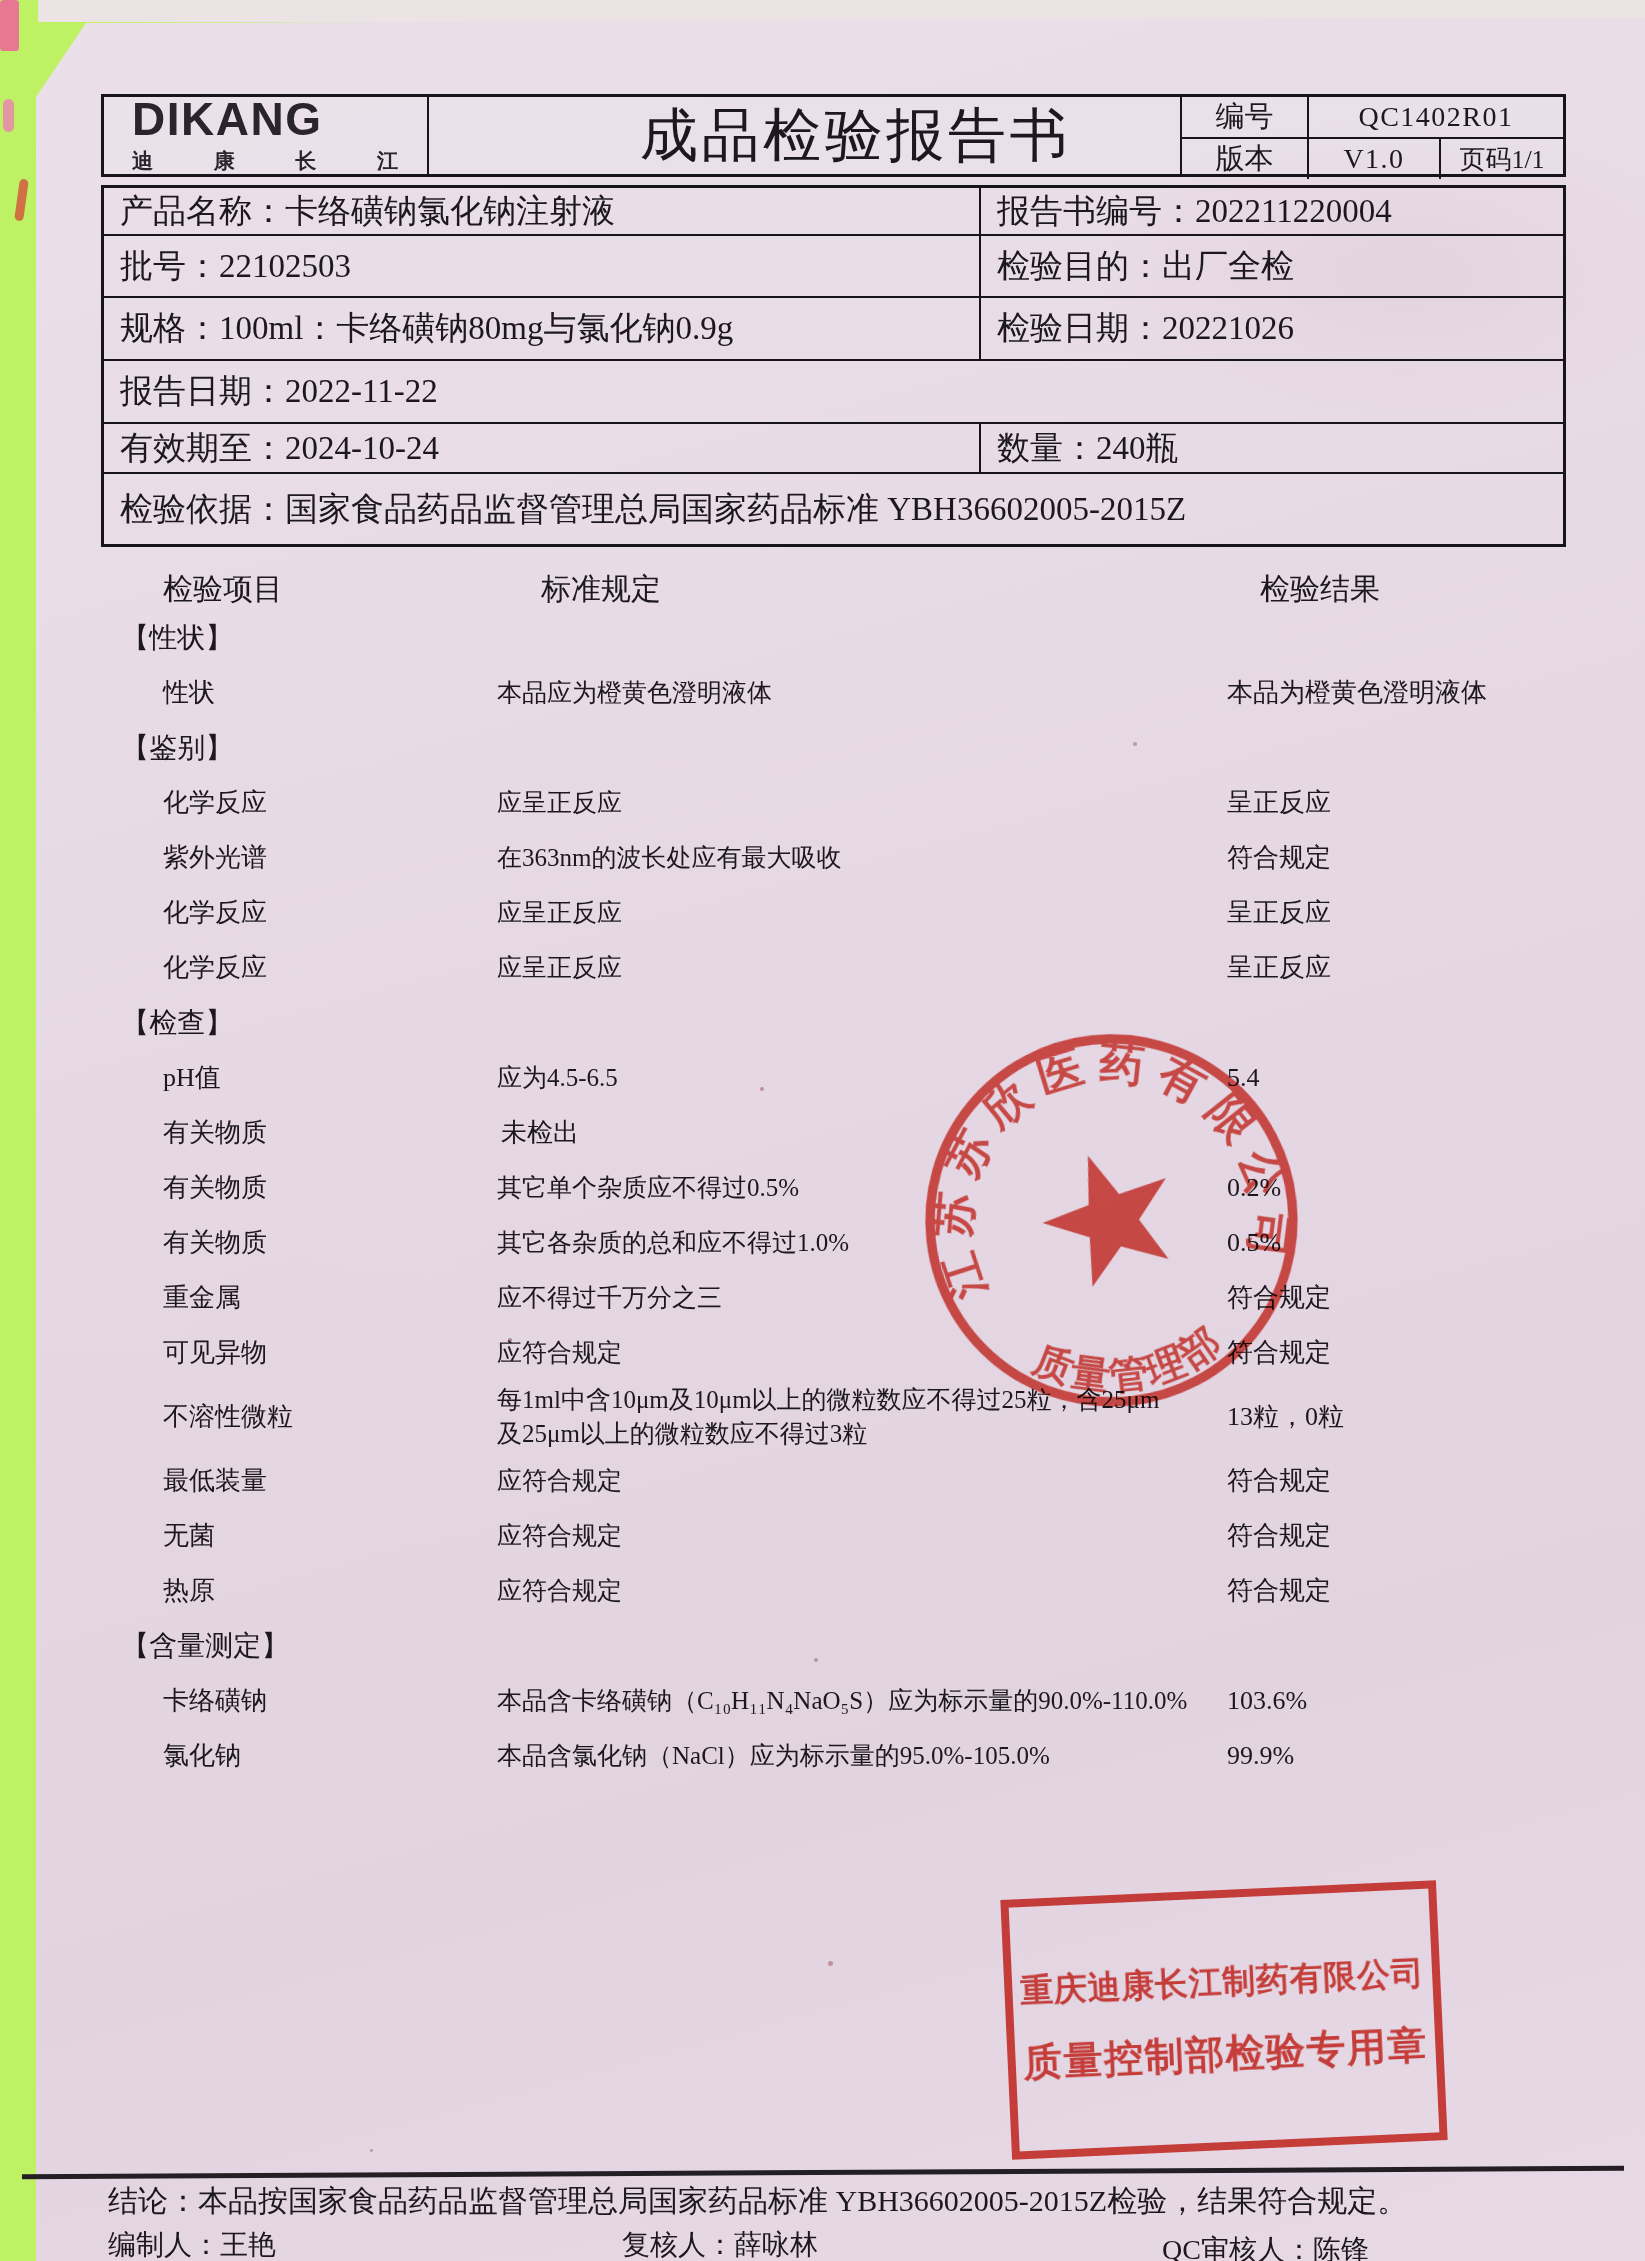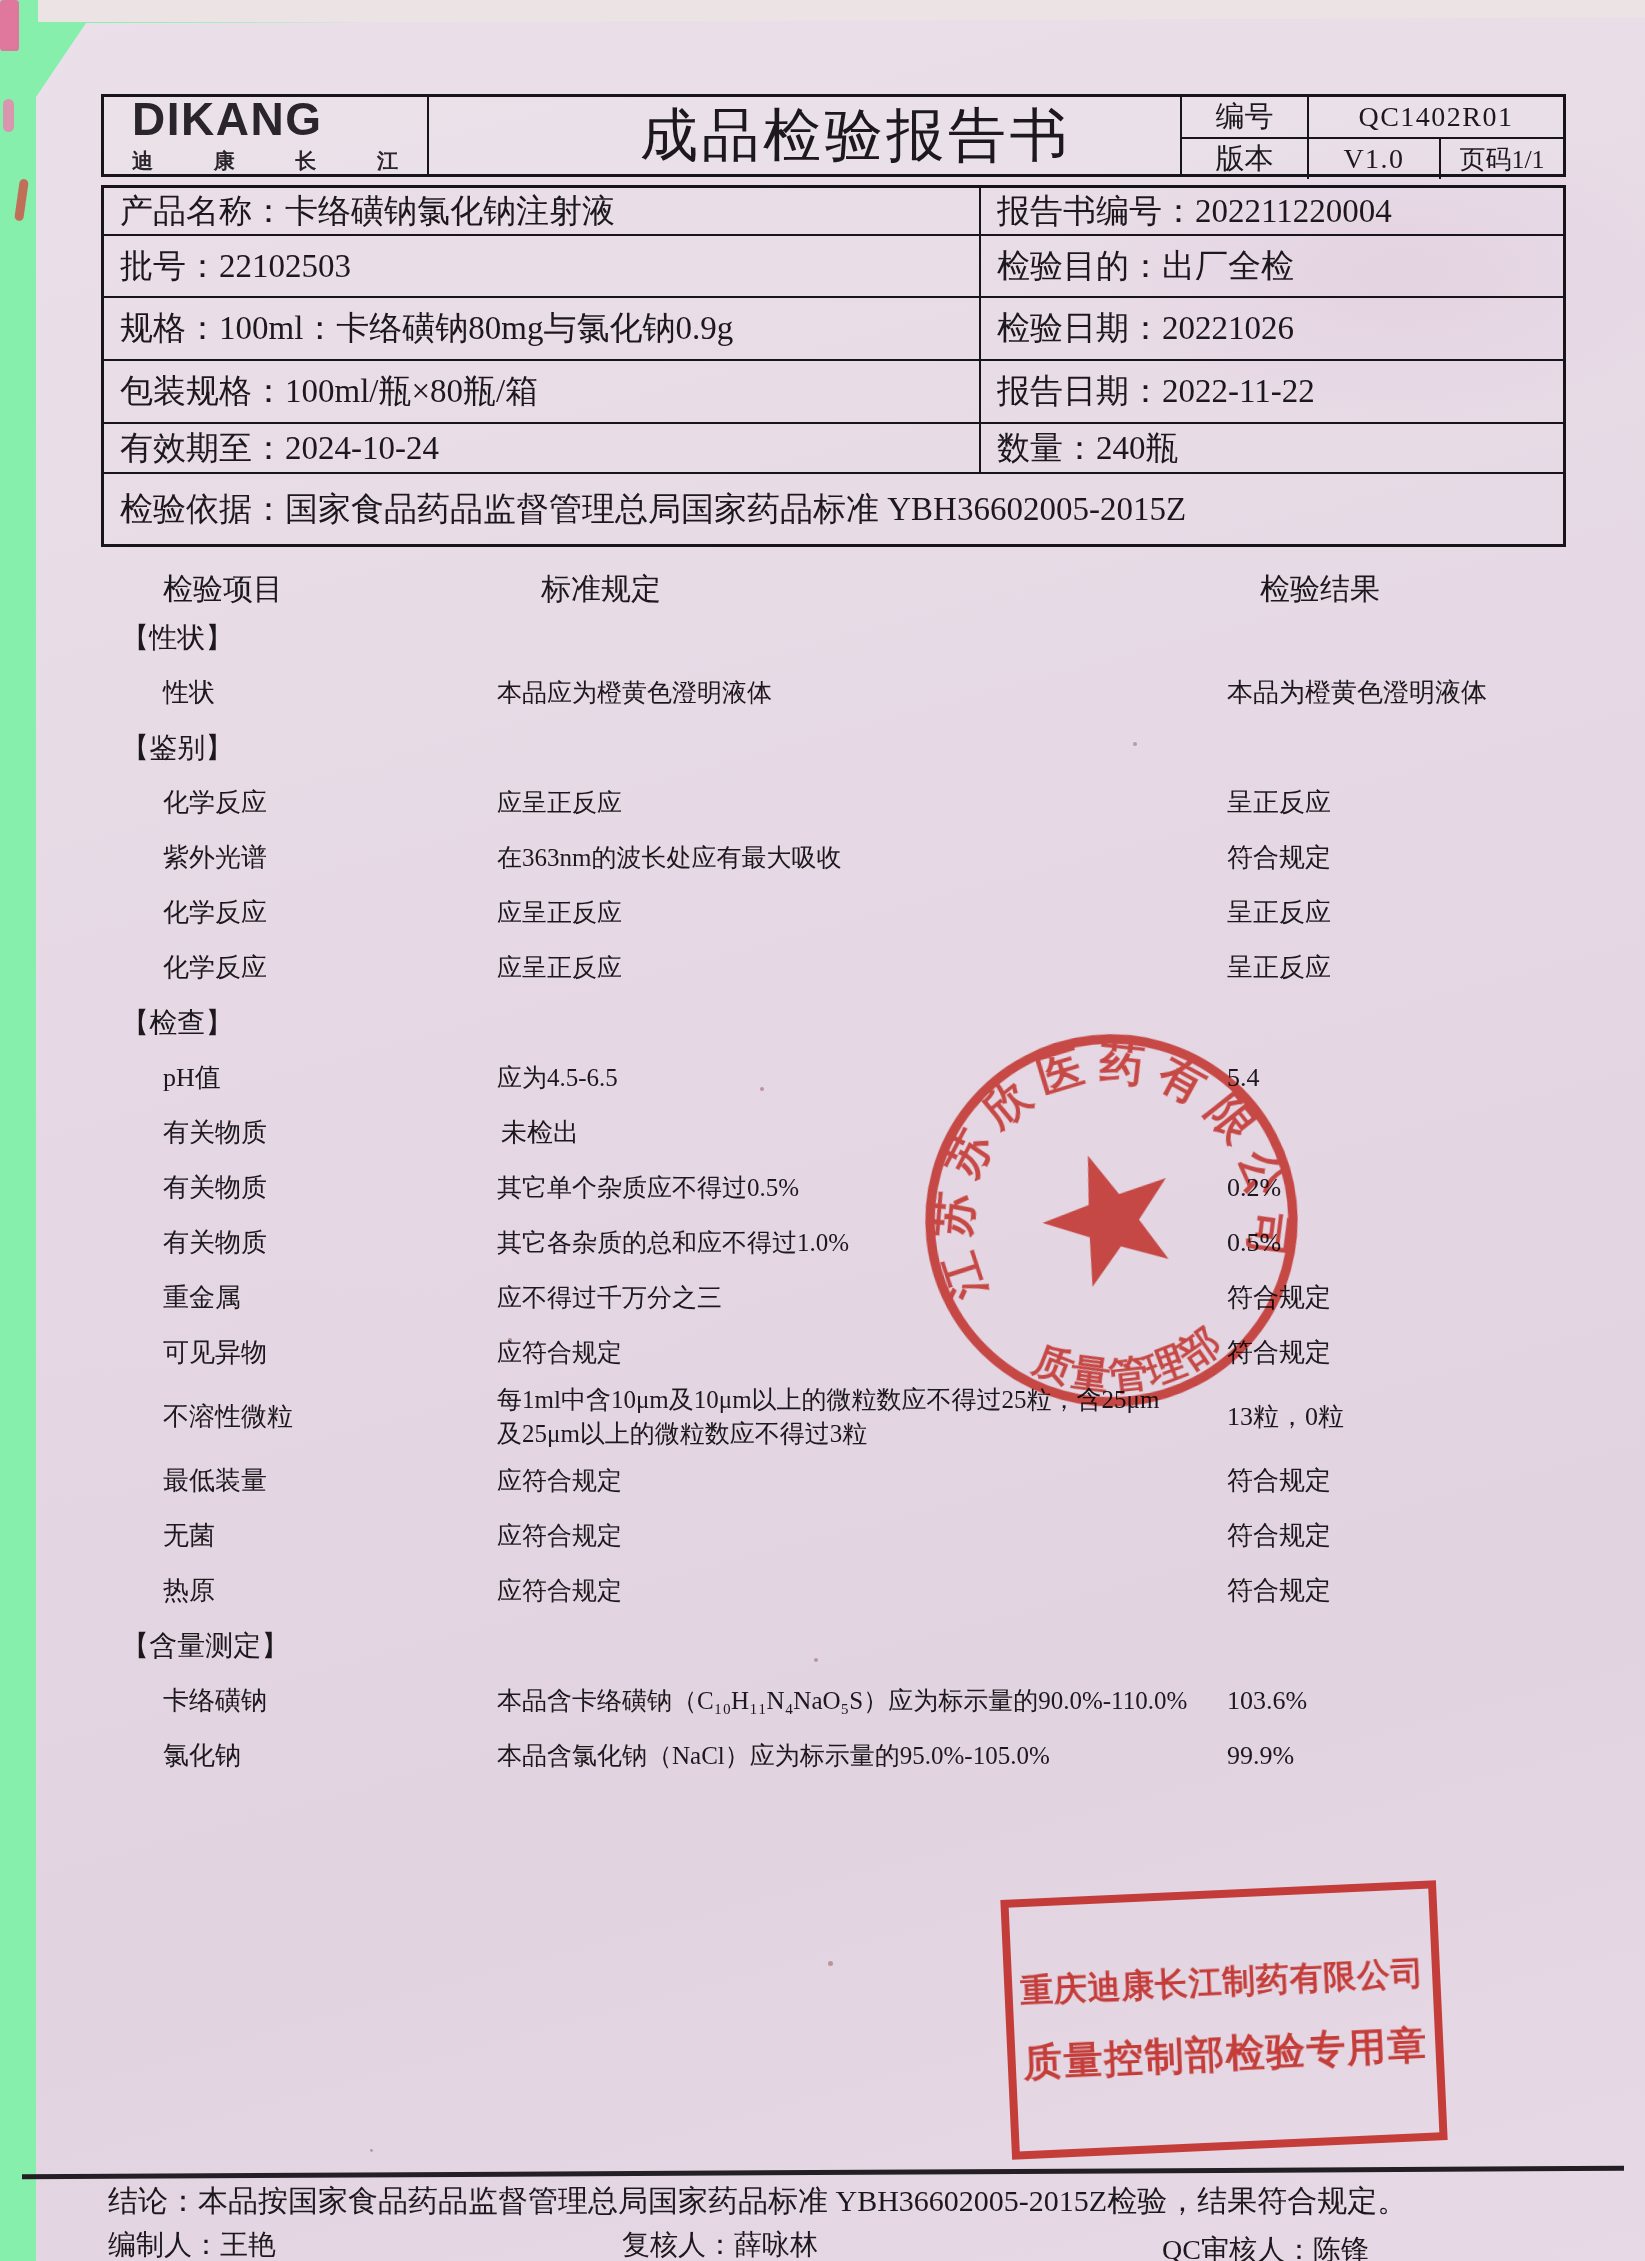--- a/index.html
+++ b/index.html
@@ -1,17 +1,17 @@
 <!DOCTYPE html>
 <html style="font-size:11.6px"><head>
 <meta charset="utf-8">
 <style>
   html,body{margin:0;padding:0;background:#b9b0a4;}
   .page{position:relative;width:1646px;height:2261px;overflow:hidden;
-        background:#86efac;font-family:"Liberation Serif","DejaVu Serif",serif;color:#1c181d;}
+        background:#bef264;font-family:"Liberation Serif","DejaVu Serif",serif;color:#1c181d;}
   .top-strip{position:absolute;left:38px;top:0;width:1608px;height:22px;background:#ece4e4;}
   .paper{position:absolute;left:0;top:0;width:1646px;height:2261px;
     clip-path:polygon(86px 23px,1646px 17.4px,1646px 2261px,36px 2261px,36px 97px);
     background:
       radial-gradient(436px 218px at 85% 12%, rgba(220,194,212,.35), transparent 70%),
       radial-gradient(654px 363px at 18% 58%, rgba(230,212,228,.30), transparent 70%),
       linear-gradient(165deg,#ebe0ea 0%,#e5d8e4 45%,#e1d3e0 75%,#e7dae6 100%);}
   .mark{position:absolute;}
   .mark1{left:0;top:0;width:19px;height:51px;background:#f0639a;border-radius:3.6px;opacity:.85;}
   .mark2{left:2.9px;top:99px;width:11px;height:33px;background:#ee7fb0;border-radius:5.8px;opacity:.8;}
@@ -121,21 +121,20 @@
     </div>
     <div class="irow h82">
       <div class="ileft">批号：22102503</div>
       <div class="iright">检验目的：出厂全检</div>
     </div>
     <div class="irow h84">
       <div class="ileft">规格：100ml：卡络磺钠80mg与氯化钠0.9g</div>
       <div class="iright">检验日期：20221026</div>
     </div>
     <div class="irow h84">
-      <div class="ileft">包装规格：100ml/瓶×80瓶/箱</div>
       <div class="iright">报告日期：2022-11-22</div>
     </div>
     <div class="irow h66">
       <div class="ileft">有效期至：2024-10-24</div>
       <div class="iright">数量：240瓶</div>
     </div>
     <div class="ibasis">检验依据：国家食品药品监督管理总局国家药品标准 YBH36602005-2015Z</div>
   </div>
 
   <div class="results">

